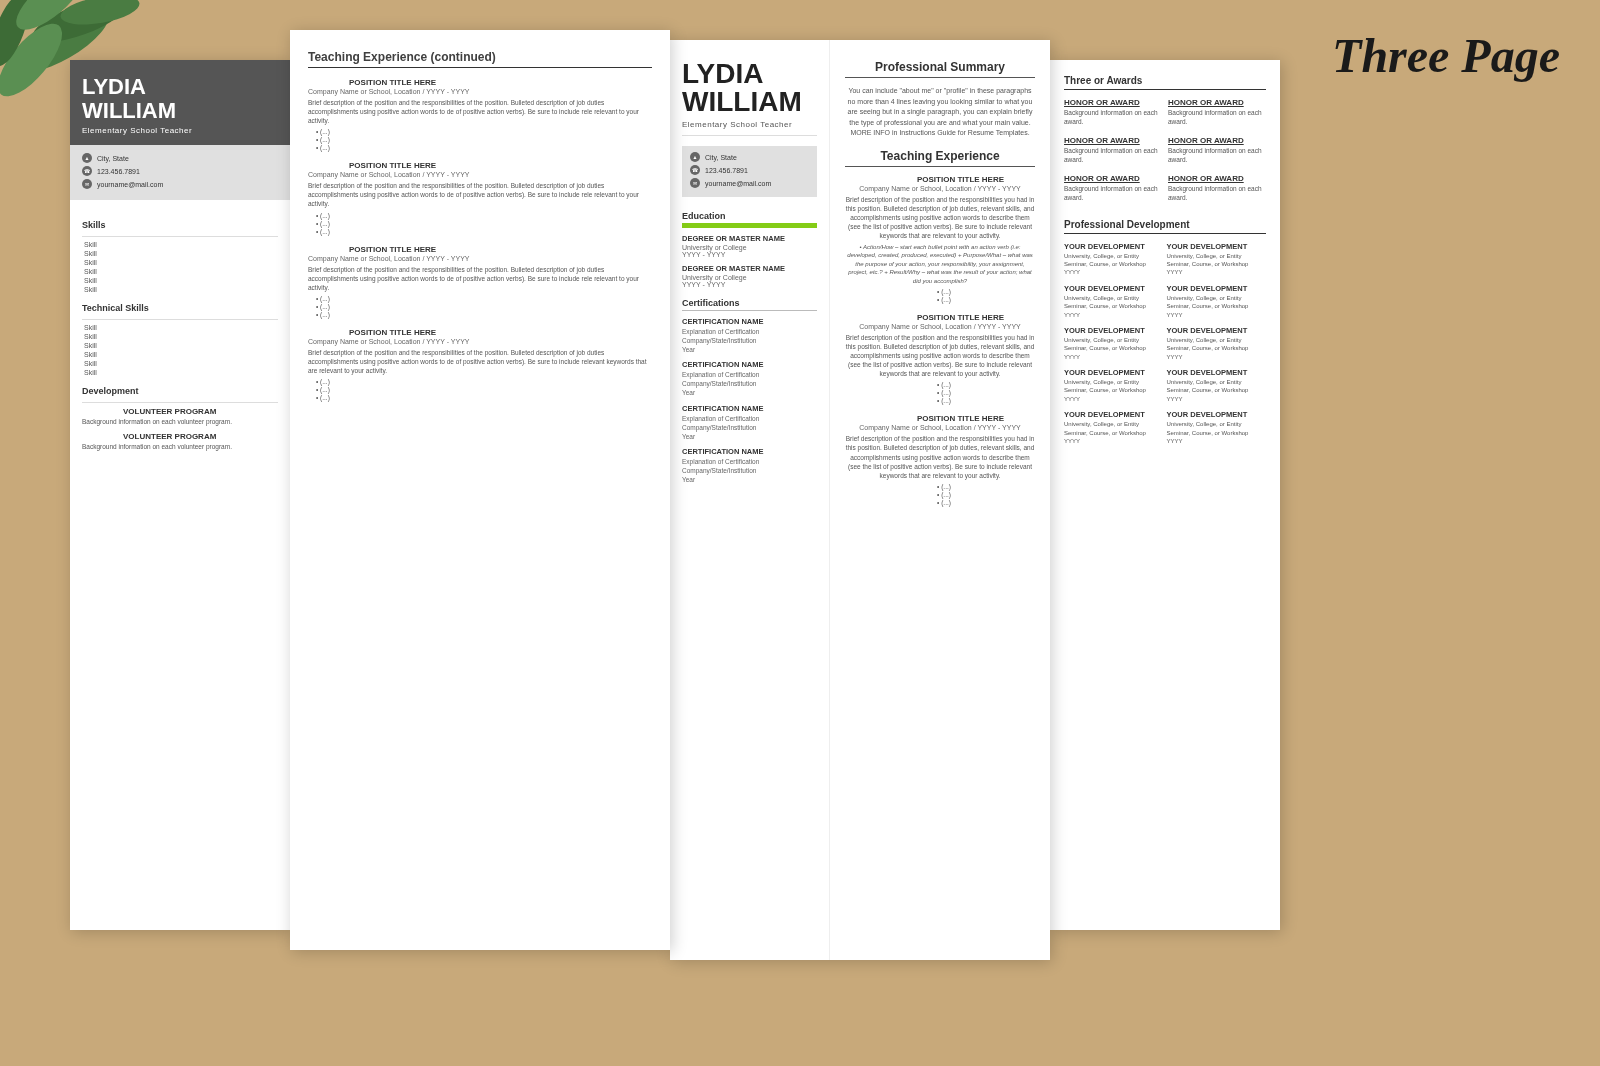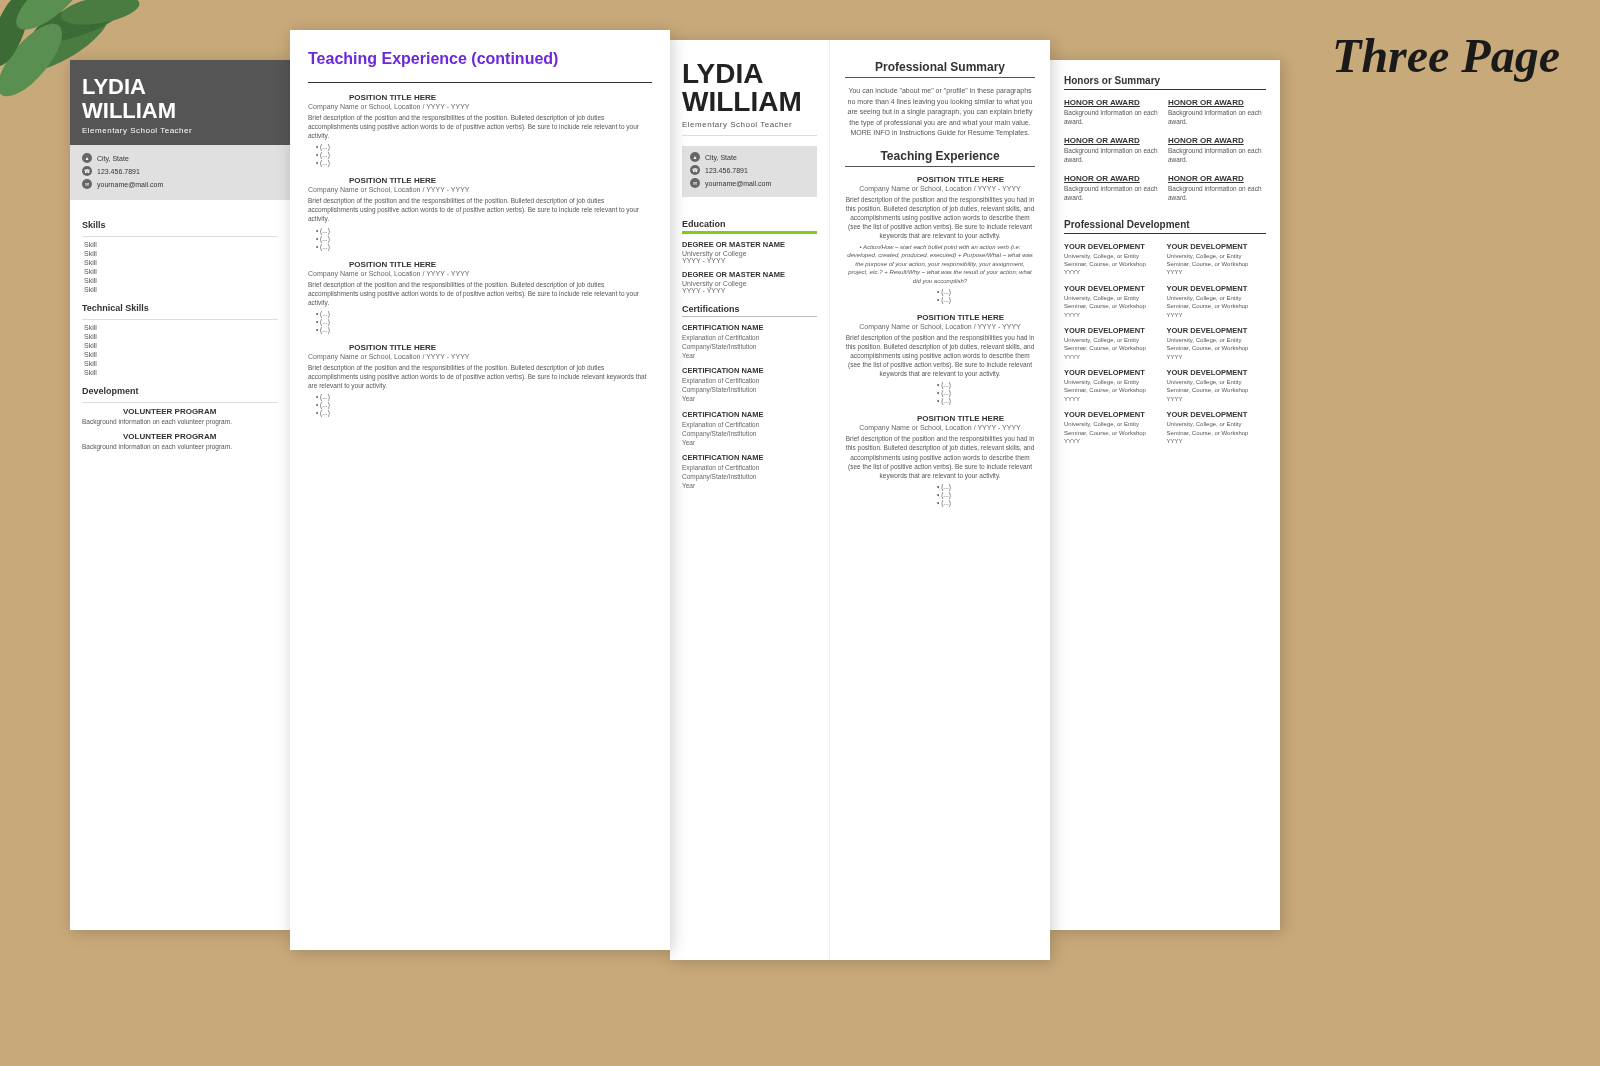--- a/index.html
+++ b/index.html
@@ -160,25 +160,25 @@
       border: none;
       border-top: 1px solid #ddd;
       margin: 4px 0;
     }
 
     
     .page2-body {
       padding: 20px 18px;
     }
     .section-header-lg {
-      font-size: 16px;
-      font-weight: bold;
-      color: #6d28d9;
+      font-size: 12px;
+      font-weight: bold;
+      color: #404040;
       border-bottom: 1.5px solid #333;
-      padding-bottom: 14px;
+      padding-bottom: 3px;
       margin-bottom: 10px;
     }
     .position-title {
       font-size: 8px;
       font-weight: bold;
       color: #333;
       margin-bottom: 1px;
       padding-left: 41px;
     }
     .company-line {
@@ -394,21 +394,21 @@
         <div class="contact-item">
           <div class="contact-icon">☎</div>
           <span style="font-size:7px;">123.456.7891</span>
         </div>
         <div class="contact-item">
           <div class="contact-icon">✉</div>
           <span style="font-size:7px;">yourname@mail.com</span>
         </div>
       </div>
 
-      <div style="font-size:9px; font-weight:bold; color:#333; border-bottom:3px solid #84cc16; padding-bottom:2px; margin-bottom:6px; margin-top:22px;">Education</div>
+      <div style="font-size:9px; font-weight:bold; color:#333; border-bottom:5px solid #84cc16; padding-bottom:2px; margin-bottom:6px; margin-top:14px;">Education</div>
       <div style="margin-bottom:6px;">
         <div class="edu-degree">DEGREE OR MASTER NAME</div>
         <div class="edu-school">University or College</div>
         <div class="edu-years">YYYY - YYYY</div>
       </div>
       <div style="margin-bottom:6px;">
         <div class="edu-degree">DEGREE OR MASTER NAME</div>
         <div class="edu-school">University or College</div>
         <div class="edu-years">YYYY - YYYY</div>
       </div>
@@ -463,21 +463,21 @@
         <div style="font-size:6.5px; color:#555; line-height:1.4; margin-bottom:3px;">Brief description of the position and the responsibilities you had in this position. Bulleted description of job duties, relevant skills, and accomplishments using positive action words to describe them (see the list of positive action verbs). Be sure to include relevant keywords that are relevant to your activity.</div>
         <div class="bullet-item" style="font-size:6.5px;">• (...)</div>
         <div class="bullet-item" style="font-size:6.5px;">• (...)</div>
         <div class="bullet-item" style="font-size:6.5px;">• (...)</div>
       </div>
     </div>
   </div>
 
   <div class="resume-page page-4">
     <div class="page4-body">
-      <div style="font-size:10px; font-weight:bold; color:#333; border-bottom:1.5px solid #333; padding-bottom:3px; margin-bottom:8px;">Honors or Summary</div>
+      <div style="font-size:10px; font-weight:bold; color:#333; border-bottom:1.5px solid #333; padding-bottom:3px; margin-bottom:8px;">Three or Awards</div>
 
       <div style="display:grid; grid-template-columns:1fr 1fr; gap:6px; margin-bottom:12px;">
         <div>
           <div class="honor-title">HONOR OR AWARD</div>
           <div class="honor-desc">Background information on each award.</div>
         </div>
         <div>
           <div class="honor-title">HONOR OR AWARD</div>
           <div class="honor-desc">Background information on each award.</div>
         </div>

